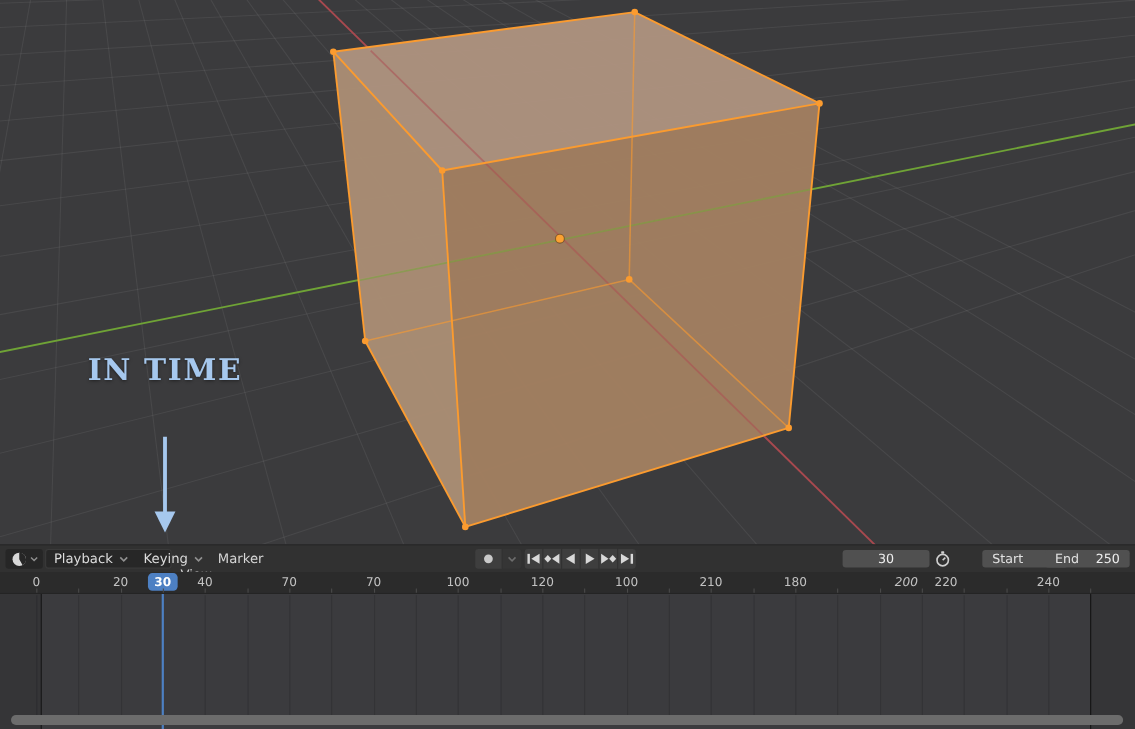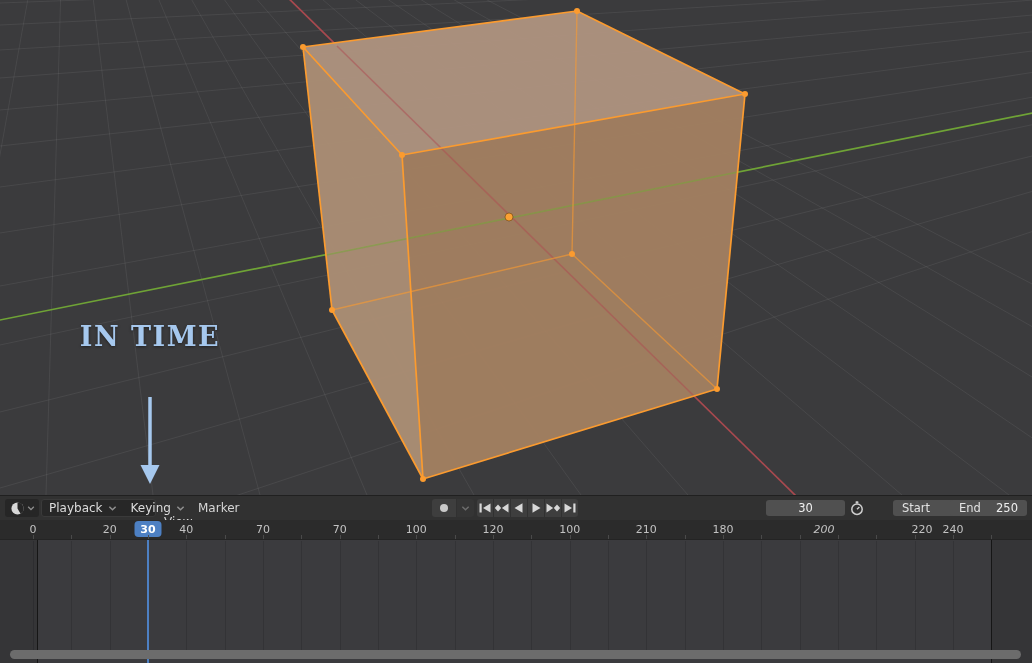--- a/index.html
+++ b/index.html
@@ -234,21 +234,21 @@
         <span class="rlabel" style="left: 109.666px;">20</span>
         <span class="rlabel" style="left: 186.332px;">40</span>
         <span class="rlabel" style="left: 262.998px;">70</span>
         <span class="rlabel" style="left: 339.664px;">70</span>
         <span class="rlabel" style="left: 416.33px;">100</span>
         <span class="rlabel" style="left: 492.996px;">120</span>
         <span class="rlabel" style="left: 569.662px;">100</span>
         <span class="rlabel" style="left: 646.328px;">210</span>
         <span class="rlabel" style="left: 722.994px;">180</span>
         <span class="rlabel" style="left: 824px; font-style: italic;">200</span>
-        <span class="rlabel" style="left: 922px;">220</span>
+        <span class="rlabel" style="left: 860px;">220</span>
         <span class="rlabel" style="left: 952.992px;">240</span>
         <div class="rtick" style="left: 33px;"></div>
         <div class="rtick" style="left: 71.333px;"></div>
         <div class="rtick" style="left: 109.666px;"></div>
         <div class="rtick" style="left: 147.999px;"></div>
         <div class="rtick" style="left: 186.332px;"></div>
         <div class="rtick" style="left: 224.665px;"></div>
         <div class="rtick" style="left: 262.998px;"></div>
         <div class="rtick" style="left: 301.331px;"></div>
         <div class="rtick" style="left: 339.664px;"></div>

